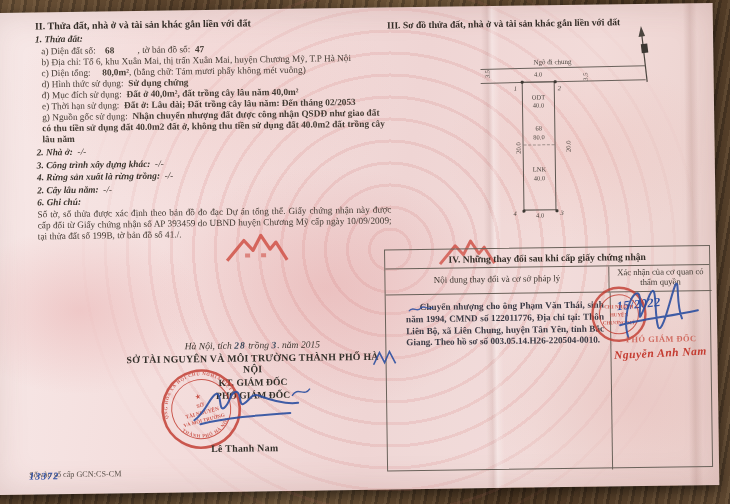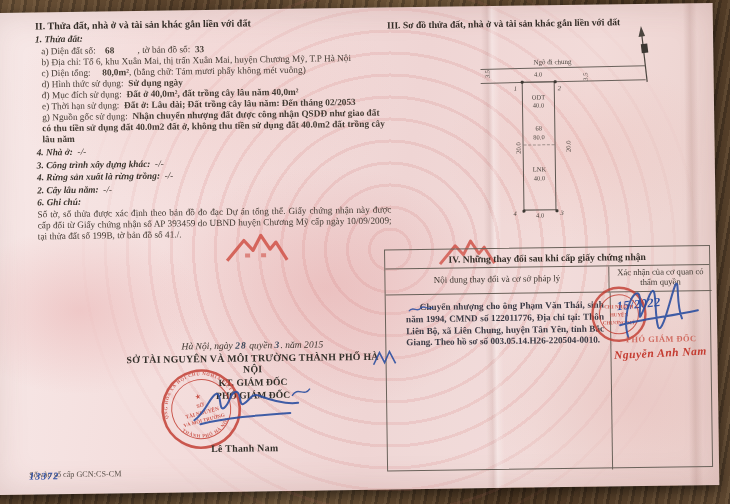--- a/index.html
+++ b/index.html
@@ -94,28 +94,28 @@
     <rect x="20" y="22" width="5" height="4" fill="#d05248" opacity=".6"></rect>
       <rect x="36" y="22" width="5" height="4" fill="#d05248" opacity=".6"></rect>
   </svg>
   <svg style="left:445px;top:231px;" width="60" height="29" viewBox="0 0 64 32">
     <path d="M2 29 L19 9 L28 19 L36 4 L45 18 L51 11 L62 29" fill="none" stroke="#d05248" stroke-width="3.2" stroke-linejoin="round" opacity=".85"></path>
   </svg>
 
   <div class="sec2">
     <div class="h">II. Thửa đất, nhà ở và tài sản khác gắn liền với đất</div>
     <div class="sub">1. Thửa đất:</div>
-    <p><span>a) Diện đất số:</span>&nbsp;&nbsp;&nbsp;&nbsp;<span class="b">68</span>&nbsp;&nbsp;&nbsp;&nbsp;&nbsp;&nbsp;&nbsp;&nbsp;&nbsp;&nbsp;<span>, tờ bản đồ số:</span>&nbsp;&nbsp;<span class="b">33</span></p>
+    <p><span>a) Diện đất số:</span>&nbsp;&nbsp;&nbsp;&nbsp;<span class="b">68</span>&nbsp;&nbsp;&nbsp;&nbsp;&nbsp;&nbsp;&nbsp;&nbsp;&nbsp;&nbsp;<span>, tờ bản đồ số:</span>&nbsp;&nbsp;<span class="b">47</span></p>
     <p>b) Địa chỉ: Tổ 6, khu Xuân Mai, thị trấn Xuân Mai, huyện Chương Mỹ, T.P Hà Nội</p>
     <p><span>c) Diện tổng:</span>&nbsp;&nbsp;&nbsp;&nbsp;&nbsp;<span class="b">80,0m²</span><span>, (bằng chữ: Tám mươi phẩy không mét vuông)</span></p>
-    <p><span>d) Hình thức sử dụng:</span>&nbsp;&nbsp;<span class="b">Sử dụng ngày</span></p>
+    <p><span>d) Hình thức sử dụng:</span>&nbsp;&nbsp;<span class="b">Sử dụng chứng</span></p>
     <p><span>đ) Mục đích sử dụng:</span>&nbsp;&nbsp;<span class="b">Đất ở 40,0m², đất trồng cây lâu năm 40,0m²</span></p>
     <p><span>e) Thời hạn sử dụng:</span>&nbsp;&nbsp;<span class="b">Đất ở: Lâu dài; Đất trồng cây lâu năm: Đến tháng 02/2053</span></p>
     <p><span>g) Nguồn gốc sử dụng:</span>&nbsp;&nbsp;<span class="b">Nhận chuyển nhượng đất được công nhận QSDĐ như giao đất có thu tiền sử dụng đất 40.0m2 đất ở, không thu tiền sử dụng đất 40.0m2 đất trồng cây lâu năm</span></p>
-    <div class="it"><span>4. Nhà ở:</span>&nbsp;&nbsp;<span style="font-weight:normal">-/-</span></div>
+    <div class="it"><span>2. Nhà ở:</span>&nbsp;&nbsp;<span style="font-weight:normal">-/-</span></div>
     <div class="it"><span>3. Công trình xây dựng khác:</span>&nbsp;&nbsp;<span style="font-weight:normal">-/-</span></div>
     <div class="it"><span>4. Rừng sản xuất là rừng trồng:</span>&nbsp;&nbsp;<span style="font-weight:normal">-/-</span></div>
     <div class="it"><span>2. Cây lâu năm:</span>&nbsp;&nbsp;<span style="font-weight:normal">-/-</span></div>
     <div class="it">6. Ghi chú:</div>
     <p class="note">Số tờ, số thửa được xác định theo bản đồ đo đạc Dự án tổng thể. Giấy chứng nhận này được cấp đổi từ Giấy chứng nhận số AP 393459 do UBND huyện Chương Mỹ cấp ngày 10/09/2009; tại thửa đất số 199B, tờ bản đồ số 41./.</p>
   </div>
 
   <div class="sec3h">III. Sơ đồ thửa đất, nhà ở và tài sản khác gắn liền với đất</div>
 
   <svg style="left:644px;top:20px;" width="22" height="62" viewBox="0 0 22 62">
@@ -178,23 +178,23 @@
     <svg style="left:224px;top:28px;" width="100" height="70" viewBox="0 0 100 70">
       <path d="M18 62 C10 35 28 8 30 22 C32 38 24 58 40 20 C48 4 44 40 48 52 C52 62 62 18 66 10 C70 4 66 30 72 44 M10 50 C30 44 60 42 88 36" fill="none" stroke="#2b4fa0" stroke-width="2" stroke-linecap="round" opacity=".9"></path>
     </svg>
 
     <div class="pgd2">PHÓ GIÁM ĐỐC</div>
     <div class="name2">Nguyễn Anh Nam</div>
   </div>
 
   <div class="sign">
     <div class="date">
-      <span>Hà Nội, ngày</span>
+      <span>Hà Nội, tích</span>
       <span class="hand">28</span>
-      <span>quyền</span>
+      <span>trồng</span>
       <span class="hand">3</span>.
       <span>năm 2015</span>
     </div>
     <div class="org">SỞ TÀI NGUYÊN VÀ MÔI TRƯỜNG THÀNH PHỐ HÀ NỘI</div>
     <div class="kt">KT. GIÁM ĐỐC</div>
     <div class="pgd">PHÓ GIÁM ĐỐC</div>
   </div>
   <svg style="left:378px;top:342px;" width="26" height="18" viewBox="0 0 26 18">
       <path d="M2 15 L8 3 L13 13 L18 2 L24 14" fill="none" stroke="#2b4fa0" stroke-width="1.6" opacity=".9"></path>
     </svg>

